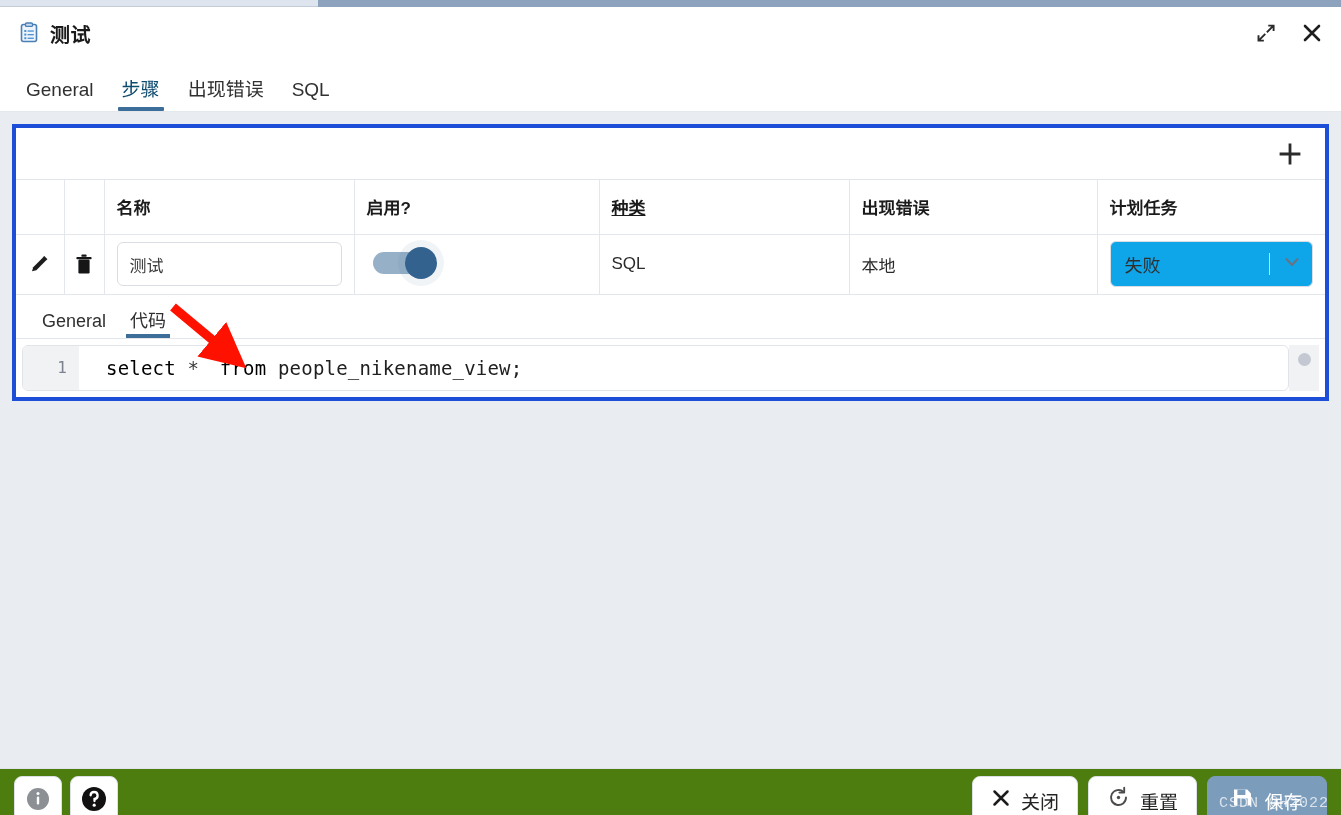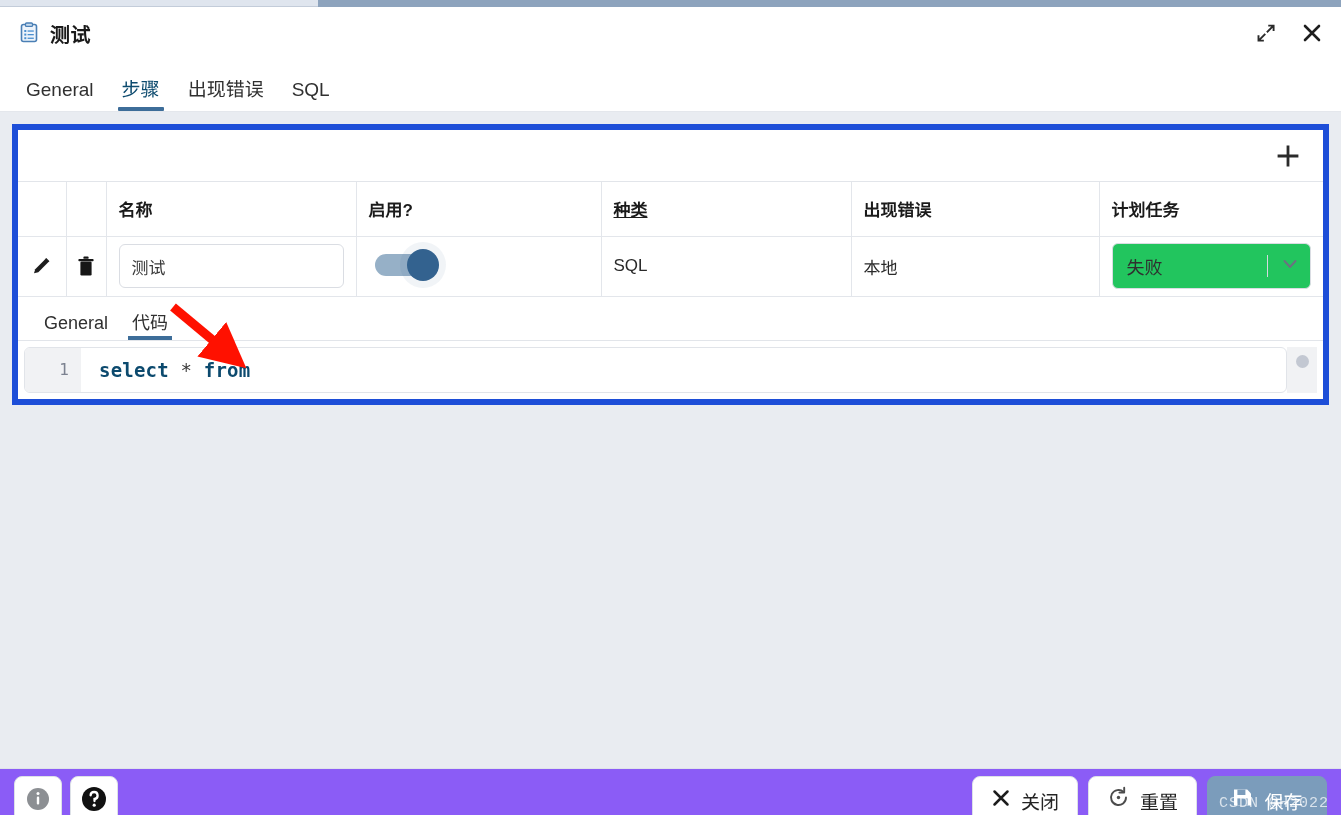--- a/index.html
+++ b/index.html
@@ -107,21 +107,21 @@
     flex: 1 1 auto;
     position: relative;
     background: #e9ecf1;
     padding: 12px 12px 0 12px;
     overflow: hidden;
   }
 
   
   .card {
     background: #ffffff;
-    border: 6px solid #1d4ed8;
+    border: 4px solid #1d4ed8;
     width: 100%;
   }
   .card-toolbar {
     height: 52px;
     display: flex;
     align-items: center;
     justify-content: flex-end;
     padding-right: 18px;
     background: #ffffff;
     border-bottom: 1px solid #e2e5ea;
@@ -213,21 +213,21 @@
   }
 
   
   .grid-select {
     display: flex;
     align-items: center;
     width: 100%;
     height: 46px;
     border: 1px solid #dadde3;
     border-radius: 6px;
-    background: #22c55e;
+    background: #0ea5e9;
     cursor: pointer;
     padding: 0 10px 0 14px;
   }
   .grid-select .val {
     flex: 1 1 auto;
     font-size: 18px;
     color: #2f2f2f;
   }
   .grid-select .sep {
     width: 1px; height: 22px;
@@ -292,21 +292,21 @@
     flex: 1 1 auto;
     display: flex;
     align-items: center;
     padding-left: 18px;
     font-family: "DejaVu Sans Mono", "Liberation Mono", monospace;
     font-size: 19px;
     white-space: pre;
     color: #202020;
     letter-spacing: 0.2px;
   }
-  .kw { color: #0c4a6e; font-weight: bold; }
+  .kw { color: #000000; font-weight: normal; margin-left: 9px; }
   .op { color: #3a3a3a; }
   .editor-rail {
     width: 30px;
     flex: 0 0 30px;
     background: #f1f2f4;
     display: flex;
     align-items: flex-start;
     justify-content: center;
     padding-top: 8px;
   }
@@ -324,21 +324,21 @@
     pointer-events: none;
     z-index: 40;
   }
 
   
   .footer {
     position: absolute;
     left: 0; bottom: 0;
     width: 1341px;
     height: 47px;
-    background: #8b5cf6;
+    background: #4d7c0f;
     border-top: 1px solid #dfe3e9;
     display: flex;
     align-items: flex-start;
     padding: 7px 14px 0 14px;
     z-index: 20;
   }
   .footer-left { display: flex; gap: 8px; }
   .footer-right { margin-left: auto; display: flex; gap: 10px; }
   .sq-btn {
     width: 48px; height: 48px;
@@ -497,21 +497,21 @@
       </table>
 
       <div class="subtabbar">
         <div class="subtab">General</div>
         <div class="subtab active">代码</div>
       </div>
 
       <div class="editor">
         <div class="editor-inner">
           <div class="gutter">1</div>
-          <div class="code-line"><span class="kw">select</span><span class="op"> * </span><span class="kw">from</span></div>
+          <div class="code-line"><span class="kw">select</span><span class="op"> * </span><span class="kw">from</span><span> people_nikename_view;</span></div>
         </div>
         <div class="editor-rail">
           <span class="rail-dot"></span>
         </div>
       </div>
 
     </div>
 
   </div>
 

